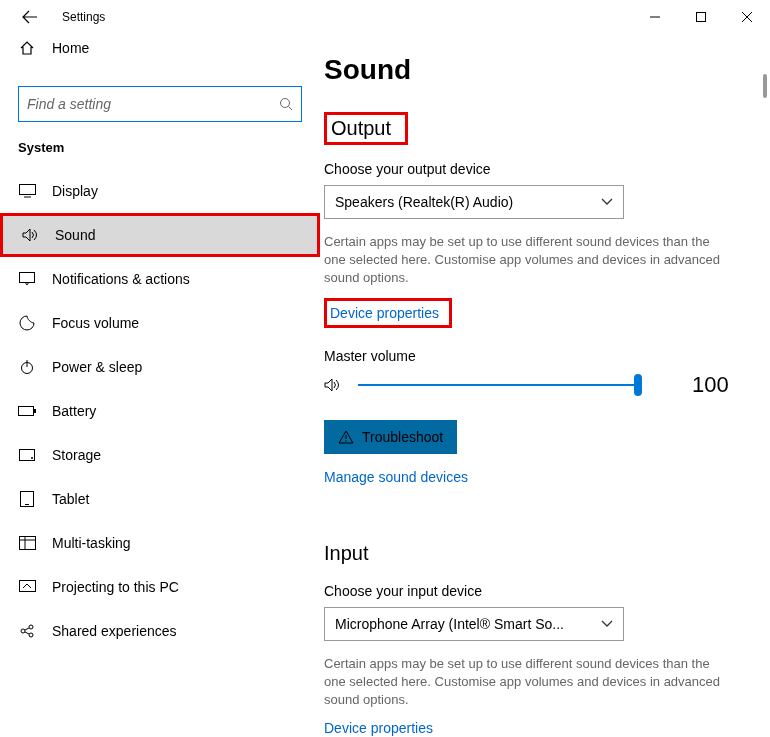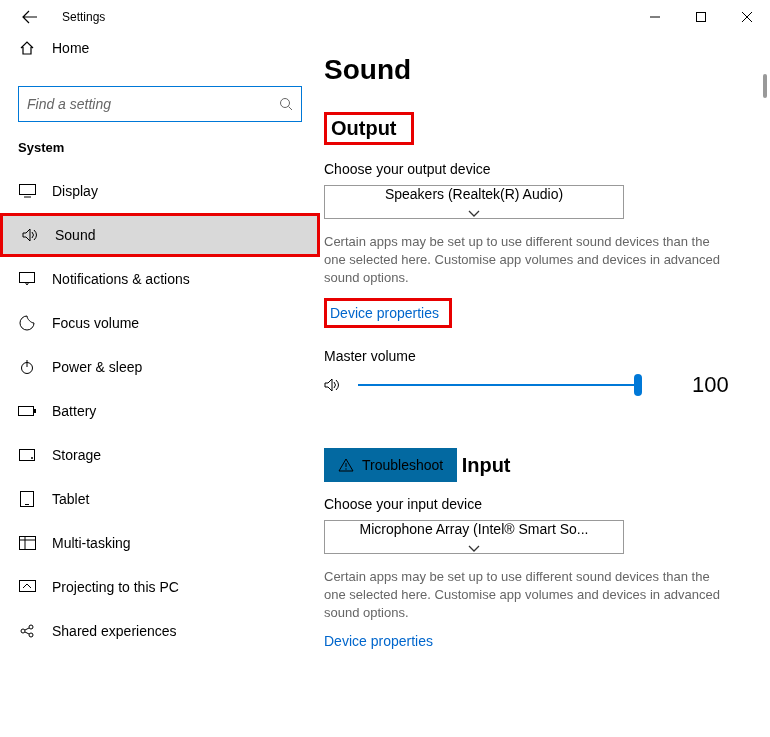--- a/index.html
+++ b/index.html
@@ -19,23 +19,23 @@
   .search-box input { border: none; outline: none; flex: 1; font-size: 14px; background: transparent; color: #333; font-style: normal; }
   .search-box input::placeholder { color: #666; font-style: italic; }
   .category-hdr { font-size: 13px; font-weight: 600; color: #000; margin-bottom: 14px; }
   .nav-item { display: flex; align-items: center; gap: 16px; height: 44px; font-size: 14px; color: #000; cursor: default; margin-left: -18px; margin-right: -18px; padding-left: 18px; }
   .nav-item .icon { width: 18px; display:flex; align-items:center; justify-content:center; color:#000; }
   .nav-item.selected { background: #d9d9d9; }
   .highlight-red { border: 3px solid #e80000; }
   .content { flex: 1; padding: 20px 12px 0 4px; overflow-y: auto; }
   .content-inner { padding-left: 0; }
   h1.page-title { font-size: 28px; font-weight: 600; margin-bottom: 26px; color: #000; }
-  h2.section-title { font-size: 20px; font-weight: 700; margin-bottom: 18px; color: #000; display:inline-block; }
+  h2.section-title { font-size: 20px; font-weight: 400; margin-bottom: 18px; color: #000; display:inline-block; }
   .field-label { font-size: 14px; color: #000; margin-bottom: 8px; }
-  .dropdown { border: 1px solid #999; height: 34px; width: 300px; display: flex; align-items: center; padding: 0 10px; font-size: 14px; color: #000; cursor: default; justify-content: space-between; margin-bottom: 14px; flex-direction: column; }
+  .dropdown { border: 1px solid #999; height: 34px; width: 300px; display: flex; align-items: center; padding: 0 10px; font-size: 14px; color: #000; cursor: default; justify-content: space-between; margin-bottom: 14px; }
   .help-text { font-size: 13px; color: #666; line-height: 1.4; margin-bottom: 10px; width: 410px; }
   .link { color: #0066cc; font-size: 14px; cursor: pointer; display: inline-block; }
   .link-block { margin-bottom: 22px; }
   .slider-row { display: flex; align-items: center; gap: 14px; margin-bottom: 22px; }
   .slider-track { position: relative; width: 280px; height: 2px; background: #0078d7; }
   .slider-thumb { position: absolute; right: -4px; top: -10px; width: 8px; height: 22px; background: #0078d7; border-radius: 4px; }
   .vol-value { font-size: 22px; color: #000; margin-left: 40px; }
   .btn-grey { background: #0369a1; border: none; height: 34px; padding: 8px 14px; display: inline-flex; align-items: center; gap: 8px; font-size: 14px; color: #000; cursor: default; margin-bottom: 14px; }
   .section-gap { margin-top: 34px; }
   svg { display:block; }
@@ -247,20 +247,23 @@
 
         <button class="btn-grey">
           <svg width="16" height="14" viewBox="0 0 16 14">
               <path d="M8 1 L15 13 H1 Z" stroke="#000" fill="none"></path>
               <line x1="8" y1="5" x2="8" y2="9" stroke="#000"></line>
               <circle cx="8" cy="11" r="0.7" fill="#000"></circle>
             </svg>
           <span>Troubleshoot</span>
         </button>
 
+        <div class="link-block">
+          <span class="link">Manage sound devices</span>
+        </div>
 
         
         <h2 class="section-title section-gap">Input</h2>
         <div class="field-label">Choose your input device</div>
         <div class="dropdown">
           <span>Microphone Array (Intel® Smart So...</span>
           <svg width="12" height="8" viewBox="0 0 12 8">
               <path d="M1 1 L6 6 L11 1" stroke="#333" fill="none" stroke-width="1.3"></path>
             </svg>
         </div>

